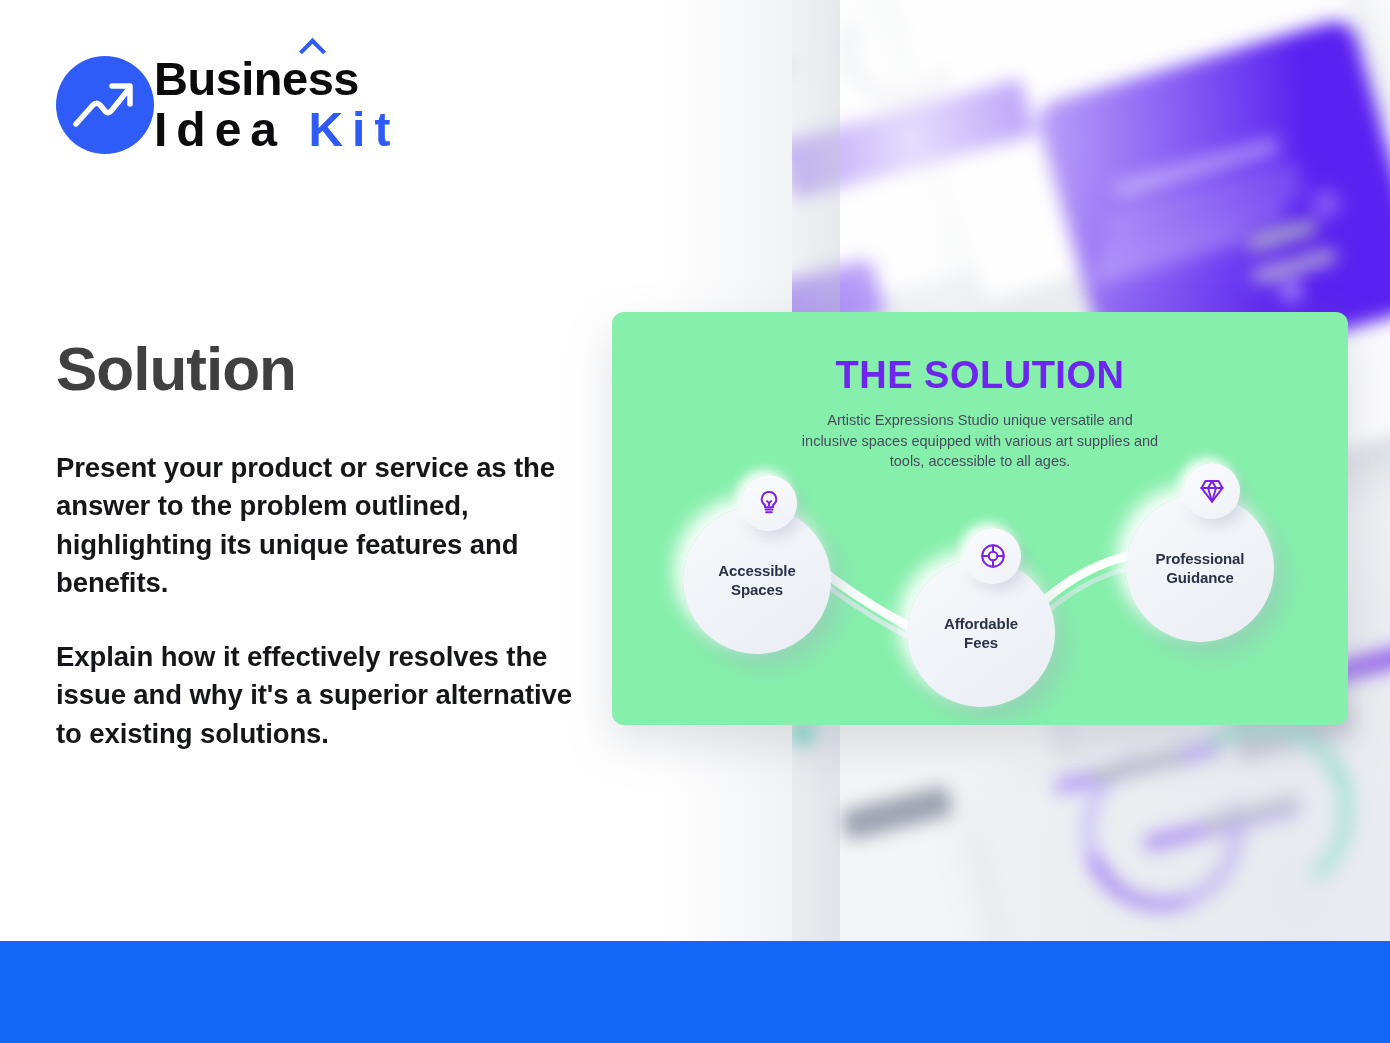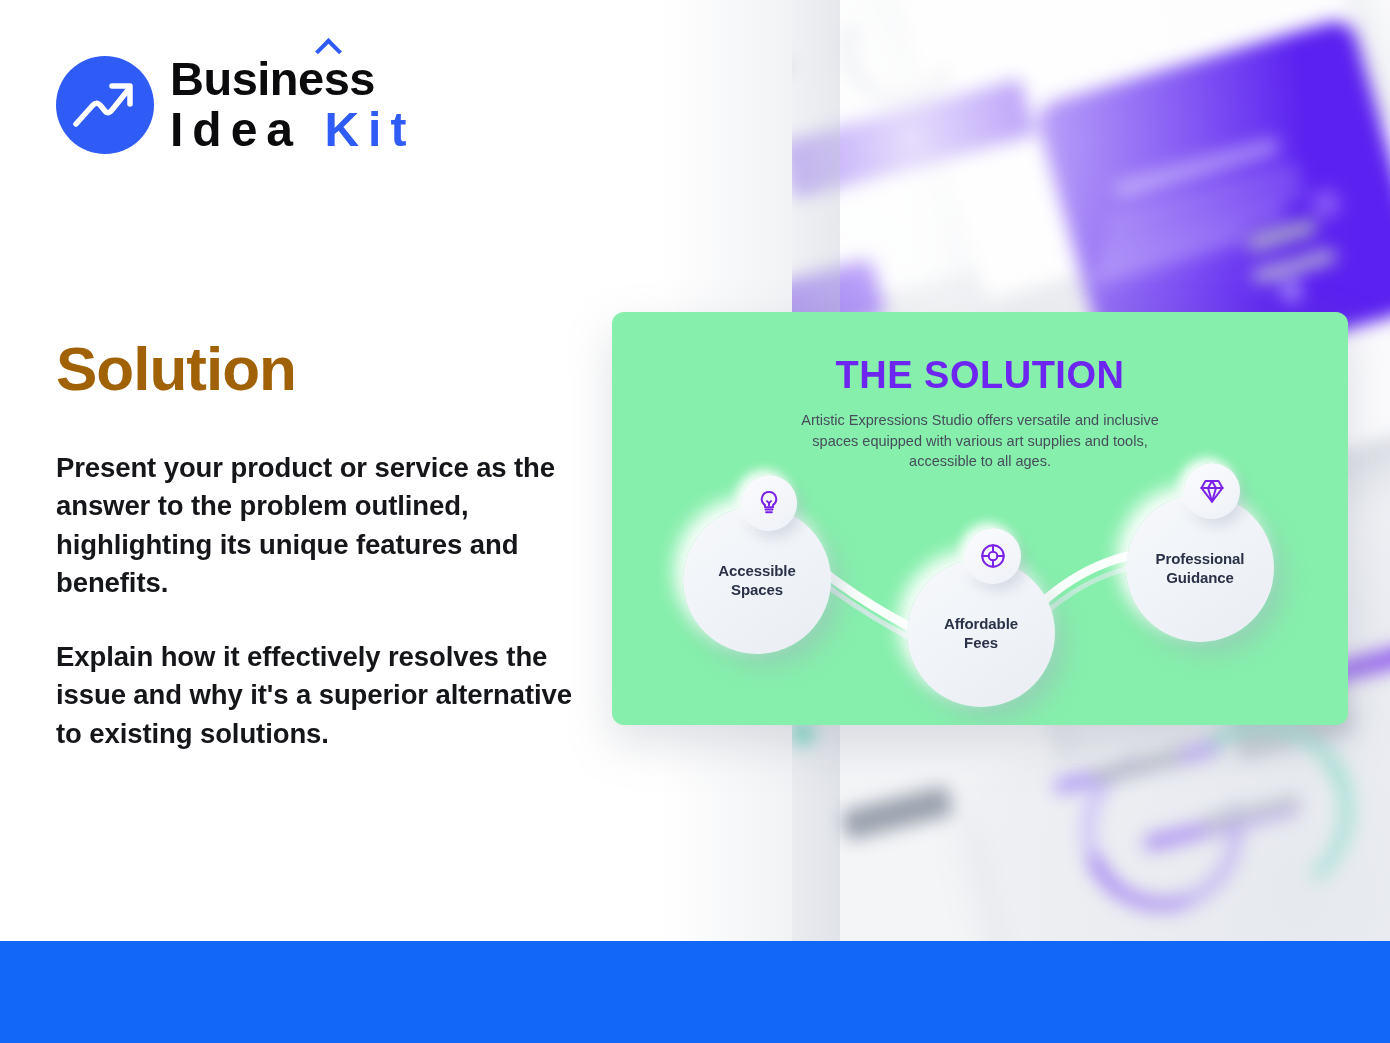--- a/index.html
+++ b/index.html
@@ -173,21 +173,21 @@
     pointer-events: none;
   }
 
   
   .logo-wrap {
     position: absolute;
     left: 56px;
     top: 55px;
     display: flex;
     align-items: center;
-    gap: 16px;
+    gap: 0;
   }
   .logo-mark {
     width: 98px;
     height: 98px;
     border-radius: 50%;
     background: #2f5bf6;
     display: flex;
     align-items: center;
     justify-content: center;
     flex: none;
@@ -220,21 +220,21 @@
     color: #0b0b0d;
   }
   .logo-kit { color: #2f5bf6; }
 
   .page-title {
     position: absolute;
     left: 56px;
     top: 296px;
     font-size: 62px;
     font-weight: 800;
-    color: #a16207;
+    color: #404040;
     letter-spacing: -1px;
     line-height: 1;
   }
   .body-copy {
     position: absolute;
     left: 56px;
     width: 530px;
     font-size: 27.5px;
     font-weight: 700;
     line-height: 1.40;
@@ -402,21 +402,21 @@
       </span>
     </div>
   </div>
 
   <h1 class="page-title">Solution</h1>
   <p class="body-copy para-1">Present your product or service as the answer to the problem outlined, highlighting its unique features and benefits.</p>
   <p class="body-copy para-2">Explain how it effectively resolves the issue and why it's a superior alternative to existing solutions.</p>
 
   <div class="solution-card">
     <div class="card-title">THE SOLUTION</div>
-    <div class="card-desc">Artistic Expressions Studio offers versatile and inclusive spaces equipped with various art supplies and tools, accessible to all ages.</div>
+    <div class="card-desc">Artistic Expressions Studio unique versatile and inclusive spaces equipped with various art supplies and tools, accessible to all ages.</div>
 
     <div class="diagram">
       <svg class="connector" width="736" height="413" aria-hidden="true">
         <path d="M190 243 Q 260 300 330 330" fill="none" stroke="#ffffff" stroke-width="9" opacity=".95"></path>
         <path d="M190 255 Q 262 312 332 342" fill="none" stroke="#e2e7ef" stroke-width="5" opacity=".75"></path>
         <path d="M420 300 Q 480 240 560 238" fill="none" stroke="#ffffff" stroke-width="9" opacity=".95"></path>
         <path d="M422 312 Q 482 252 562 250" fill="none" stroke="#e2e7ef" stroke-width="5" opacity=".6"></path>
       </svg>
 
       <div class="node node-1">

